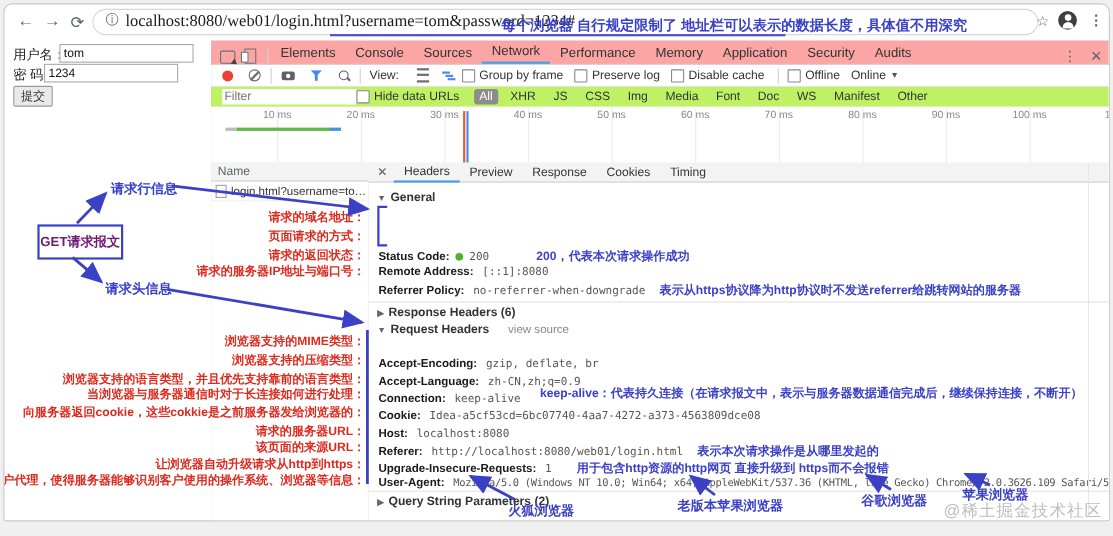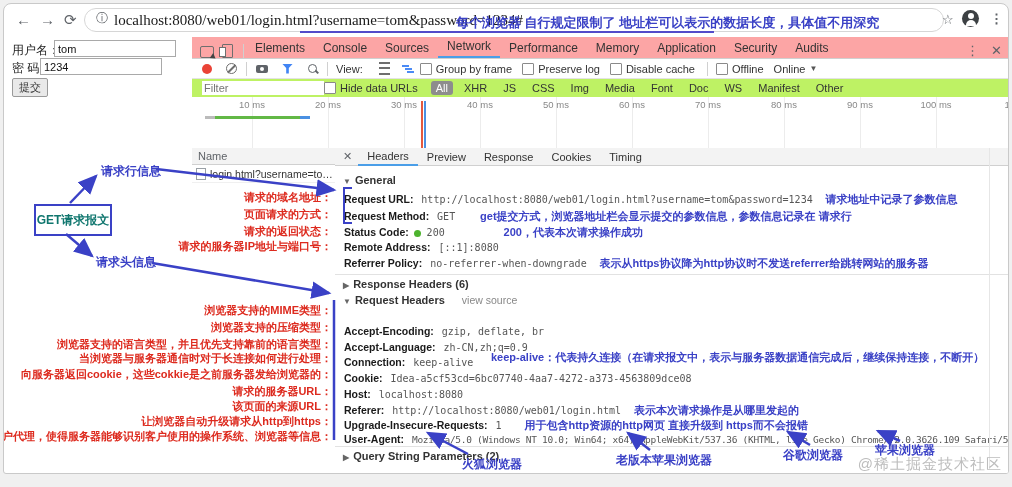--- a/index.html
+++ b/index.html
@@ -100,21 +100,21 @@
   .bnote{color:#3a41c6;font-weight:bold;font-size:11px;}
   .hp-row .bnote{margin-left:10px;}
   .sep{position:absolute;left:0;right:0;height:1px;background:#e2e2e2;}
   .gdot{display:inline-block;width:7px;height:7px;border-radius:50%;background:#4db32e;margin:0 2px;vertical-align:-1px;}
   .vscroll{position:absolute;right:18px;top:144px;bottom:4px;width:1px;background:#e6e6e6;}
   
   .red-l{position:absolute;color:#dd2a1e;font-weight:bold;font-size:11px;white-space:nowrap;text-align:right;
     transform-origin:right top;}
   .blue-l{position:absolute;color:#3a41c6;font-weight:bold;font-size:12px;white-space:nowrap;}
   .get-box{position:absolute;left:30px;top:200px;width:74px;height:28px;border:2px solid #3a41c6;
-    color:#0f766e;font-weight:bold;font-size:12px;display:flex;align-items:center;justify-content:center;}
+    color:#701a75;font-weight:bold;font-size:12px;display:flex;align-items:center;justify-content:center;}
   .conn-note{position:absolute;font-size:11px;font-weight:bold;color:#3a41c6;white-space:nowrap;}
   .watermark{position:absolute;right:6px;top:451px;font-size:15px;color:#bdbdbd;letter-spacing:1px;}
   svg.overlay{position:absolute;left:0;top:0;width:1004px;height:469px;pointer-events:none;}
 </style>
 </head>
 <body>
 
 <div class="frame">
 
   <span class="navico" style="left:12px">←</span>
@@ -256,35 +256,25 @@
       <span class="ptab">Preview</span>
       <span class="ptab">Response</span>
       <span class="ptab">Cookies</span>
       <span class="ptab">Timing</span>
     </div>
 
     <div class="hp-sec" style="top:26px">
       <span class="tri">▼</span><span>General</span>
     </div>
 
-    <div class="hp-row" style="top:44px">
-      <span class="hn">Request URL:</span>
-      <span class="hv">http://localhost:8080/web01/login.html?username=tom&amp;password=1234</span>
-      <span class="bnote">请求地址中记录了参数信息</span>
-    </div>
-    <div class="hp-row" style="top:61px">
-      <span class="hn">Request Method:</span>
-      <span class="hv">GET</span>
-      <span class="bnote" style="margin-left:22px">get提交方式，浏览器地址栏会显示提交的参数信息，参数信息记录在 请求行</span>
-    </div>
     <div class="hp-row" style="top:77px">
       <span class="hn">Status Code:</span>
       <span class="gdot"></span>
       <span class="hv" style="margin-left:1px">200</span>
-      <span class="bnote" style="margin-left:56px">200，代表本次请求操作成功</span>
+      <span class="bnote" style="margin-left:40px">200，代表本次请求操作成功</span>
     </div>
     <div class="hp-row" style="top:93px">
       <span class="hn">Remote Address:</span>
       <span class="hv">[::1]:8080</span>
     </div>
     <div class="hp-row" style="top:108px">
       <span class="hn">Referrer Policy:</span>
       <span class="hv">no-referrer-when-downgrade</span>
       <span class="bnote">表示从https协议降为http协议时不发送referrer给跳转网站的服务器</span>
     </div>

